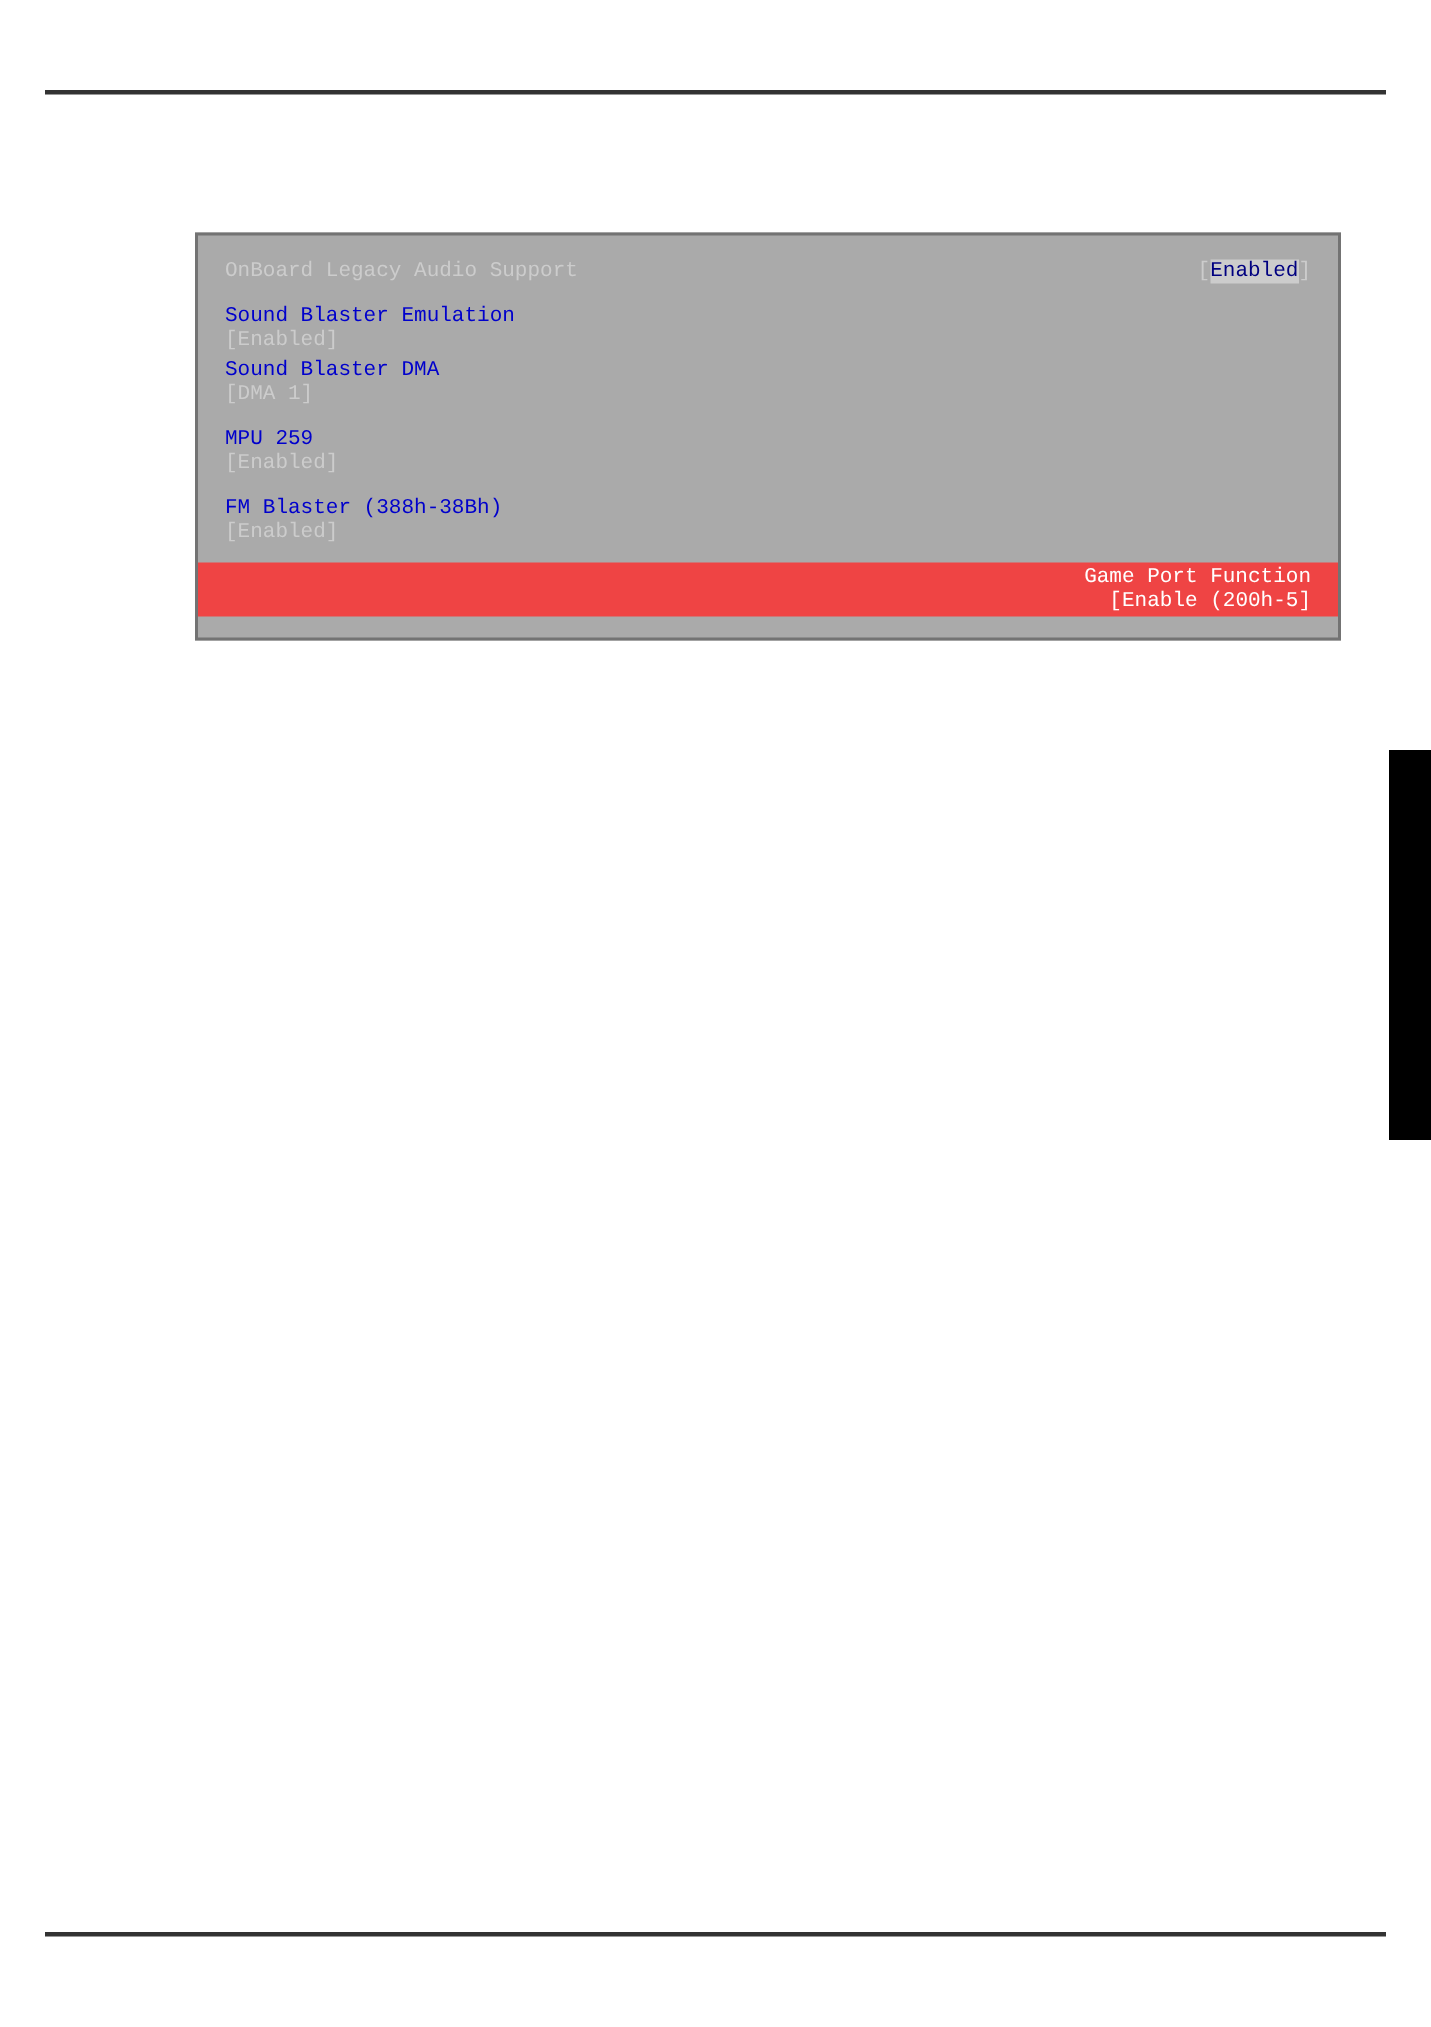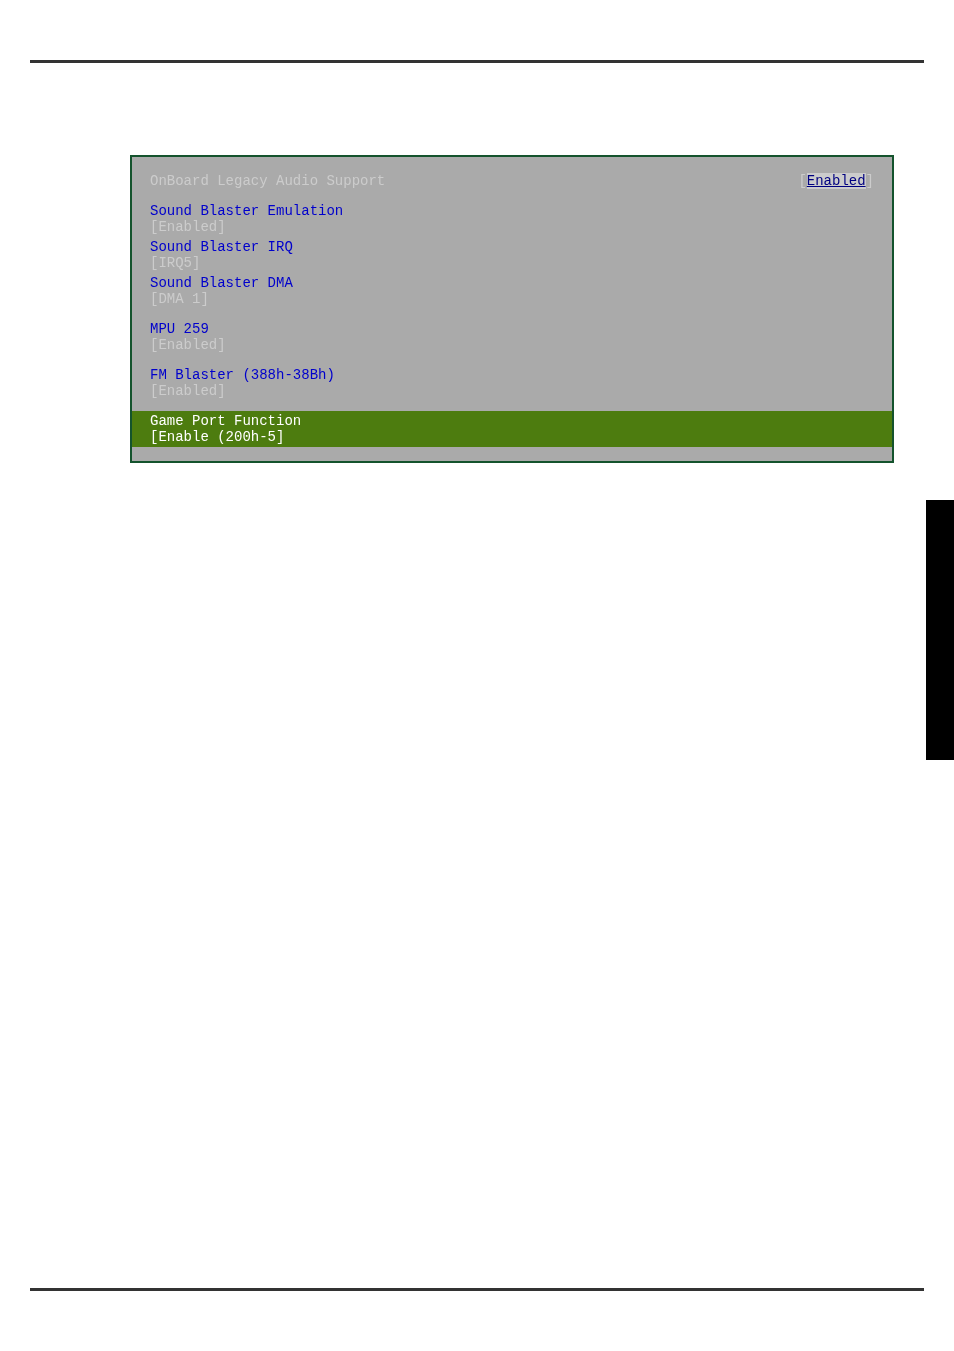--- a/index.html
+++ b/index.html
@@ -43,21 +43,21 @@
       height: 260px;
       background-color: #000000;
     }
 
     .bios-panel {
       position: absolute;
       top: 155px;
       left: 130px;
       right: 60px;
       background-color: #aaaaaa;
-      border: 2px solid #14532d;
+      border: 2px solid #737373;
       padding: 14px 0px 14px 0px;
     }
 
     .bios-row {
       display: flex;
       flex-direction: column;
       justify-content: space-between;
       padding: 2px 18px 2px 18px;
       min-height: 22px;
       align-items: flex-start;
@@ -82,21 +82,22 @@
     }
 
     .bios-value {
       color: #cccccc;
       font-size: 14px;
       font-family: 'Courier New', Courier, monospace;
       white-space: nowrap;
     }
 
     .bios-row-highlighted {
-      background-color: #4d7c0f;
+      background-color: #ef4444;
+      align-items: flex-end;
     }
 
     .bios-row-highlighted .bios-label {
       color: #ffffff;
     }
 
     .bios-row-highlighted .bios-value {
       color: #ffffff;
     }
 
@@ -106,21 +107,20 @@
       justify-content: space-between;
       padding: 2px 18px 2px 18px;
       align-items: center;
     }
 
     .highlighted-word {
       background-color: #cccccc;
       color: #000080;
       font-size: 14px;
       font-family: 'Courier New', Courier, monospace;
-      text-decoration: underline;
     }
   </style>
 </head>
 <body>
 
 <div class="top-border"></div>
 <div class="bottom-border"></div>
 <div class="right-black-bar"></div>
 
 <div class="bios-panel">
@@ -131,24 +131,20 @@
   </div>
 
   <div class="bios-row-spacer"></div>
 
   <div class="bios-row">
     <span class="bios-label">Sound Blaster Emulation</span>
     <span class="bios-value">[Enabled]</span>
   </div>
 
 
-  <div class="bios-row">
-    <span class="bios-label">Sound Blaster IRQ</span>
-    <span class="bios-value">[IRQ5]</span>
-  </div>
 
   <div class="bios-row">
     <span class="bios-label">Sound Blaster DMA</span>
     <span class="bios-value">[DMA 1]</span>
   </div>
 
   <div class="bios-row-spacer"></div>
 
   <div class="bios-row">
     <span class="bios-label">MPU 259</span>

